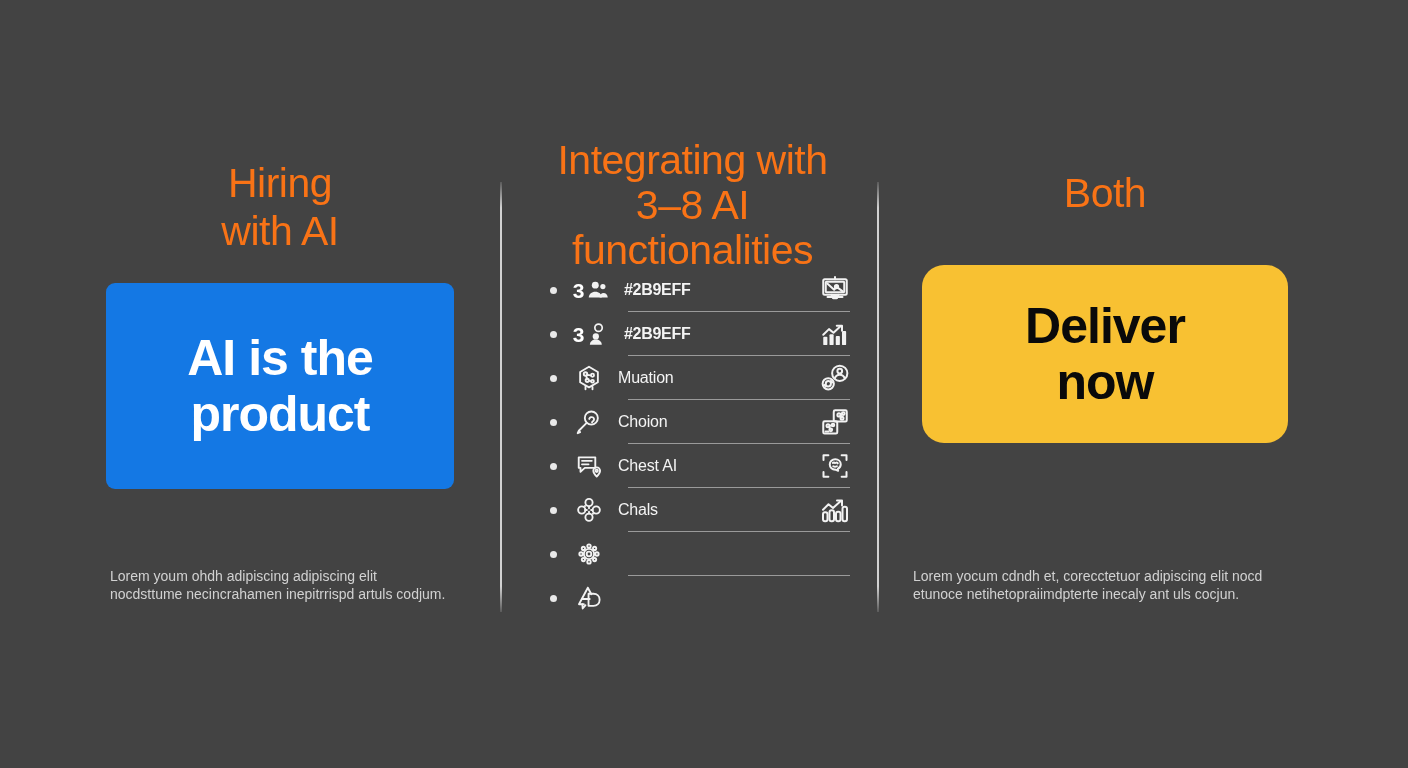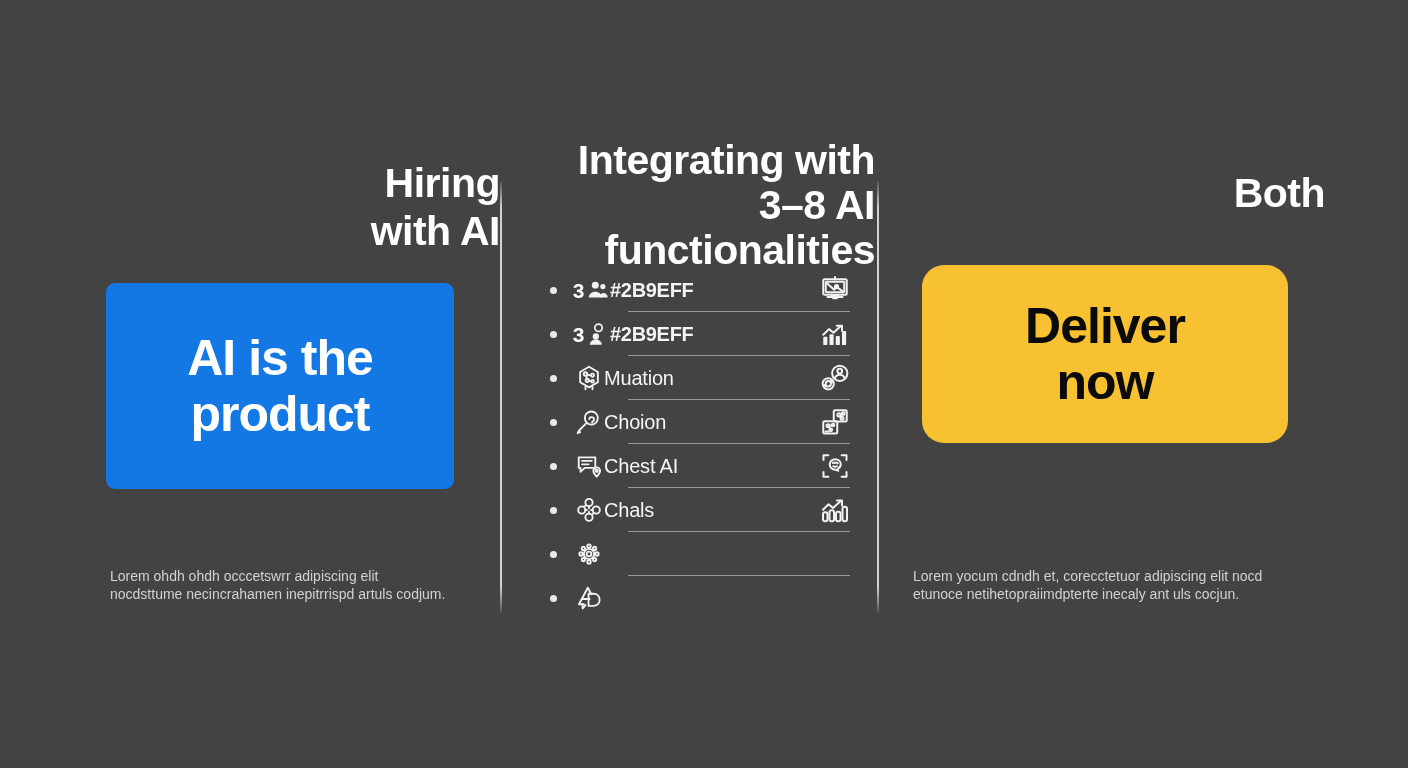--- a/index.html
+++ b/index.html
@@ -39,23 +39,23 @@
         rgba(235,235,235,0.85) 94%,
         rgba(225,225,225,0.15) 100%);
   }
   #divider-left  { left: 500px; }
   #divider-right { left: 877px; }
 
   
   .col-heading {
     position: absolute;
     width: 100%;
-    text-align: right;
-    color: #ffffff;
-    font-weight: 700;
+    text-align: center;
+    color: #f97316;
+    font-weight: 400;
     letter-spacing: -0.5px;
     line-height: 1.16;
   }
   #heading-left  { top: 160px; font-size: 41px; }
   #heading-mid   { top: 138px; font-size: 41px; line-height: 1.1; }
   #heading-right { top: 170px; font-size: 41px; }
 
   
   .bubble-wrap {
     position: absolute;
@@ -174,22 +174,23 @@
   .lead-icon svg { display:block; }
   .lead-num {
     font-size: 21px;
     font-weight: 700;
     color: #ffffff;
     margin-right: 1px;
     line-height: 1;
   }
   .feature-label {
     flex: 1 1 auto;
+    margin-left: 14px;
     color: #f4f4f4;
-    font-size: 20px;
+    font-size: 16px;
     letter-spacing: -0.2px;
     white-space: nowrap;
   }
   .feature-label.mono-hex { font-weight: 700; letter-spacing: -0.3px; }
   .trail-icon {
     flex: 0 0 auto;
     width: 30px;
     height: 30px;
     display: flex;
     align-items: center;
@@ -217,21 +218,21 @@
     <div class="bubble-wrap" id="bubble-left">
       <div class="bubble-notch"></div>
       <div class="bubble-body">
         <div>
           <div>AI is the</div>
           <div>product</div>
         </div>
       </div>
     </div>
 
-    <div class="caption" id="caption-left">Lorem ohdh ohdh occcetswrr adipiscing elit nocdsttume necincrahamen inepitrrispd artuls codjum.</div>
+    <div class="caption" id="caption-left">Lorem youm ohdh adipiscing adipiscing elit nocdsttume necincrahamen inepitrrispd artuls codjum.</div>
   </div>
 
   <div class="col" id="col-mid">
 
     <div class="col-heading" id="heading-mid">
       <div>Integrating with</div>
       <div>3–8 AI</div>
       <div>functionalities</div>
     </div>
 

